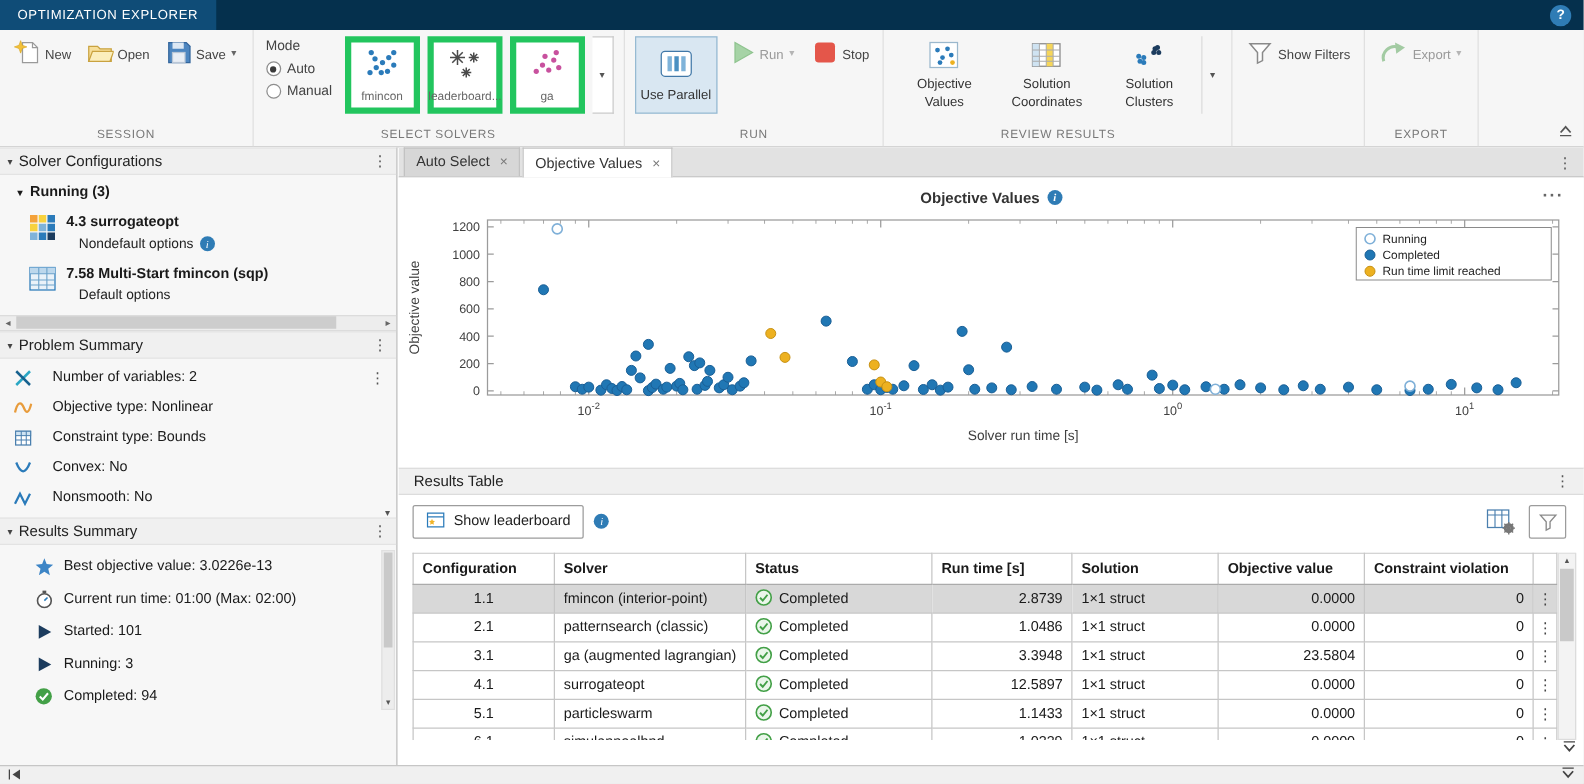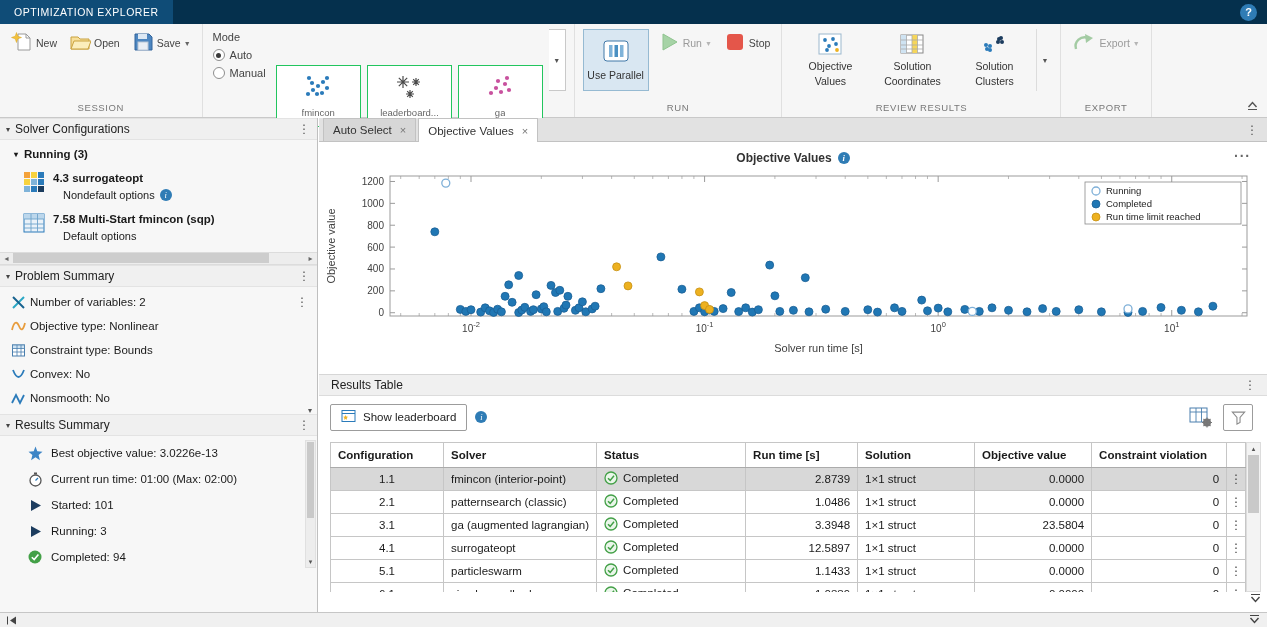--- a/index.html
+++ b/index.html
@@ -18,21 +18,21 @@
   .rsec-body{flex:1;display:flex;align-items:flex-start;padding:5px 8px 0;gap:6px;}
   .rsec-label{height:15px;font-size:9.5px;color:#787878;text-align:center;letter-spacing:.6px;padding-bottom:2px;white-space:nowrap;}
   .bigbtn{display:flex;flex-direction:row;align-items:center;gap:3px;min-width:34px;padding:2px 3px;font-size:10.5px;color:#444;text-align:center;}
   .bigbtn .dd{font-size:7px;color:#666;line-height:1;}
   .bigbtn.disabled{color:#9a9a9a;}
   .bigbtn.disabled .dd{color:#b5b5b5;}
   .mode-group{display:flex;flex-direction:column;gap:6px;font-size:11px;color:#444;padding:2px 4px 0 2px;}
   .radio-row{display:flex;align-items:center;gap:5px;}
   .radio{width:12px;height:12px;border:1px solid #8e8e8e;border-radius:50%;background:#fff;position:relative;flex:none;}
   .radio.sel::after{content:'';position:absolute;left:2.5px;top:2.5px;width:5px;height:5px;border-radius:50%;background:#3a3a3a;}
-  .solver-box{width:85px;height:62px;border:1px solid #22c55e;background:#fff;display:flex;flex-direction:column;align-items:center;justify-content:center;gap:3px;margin-top:36px;}
+  .solver-box{width:60px;height:62px;border:5px solid #22c55e;background:#fff;display:flex;flex-direction:column;align-items:center;justify-content:center;gap:3px;}
   .solver-lbl{font-size:9.5px;color:#666;max-width:58px;overflow:hidden;white-space:nowrap;}
   .dd-strip{width:17px;height:62px;border:1px solid #c9c9c9;border-left:none;display:flex;align-items:center;justify-content:center;color:#555;font-size:7px;background:#fff;}
   .parallel-btn{width:66px;height:62px;background:#d9e7f2;border:1px solid #96bad2;display:flex;flex-direction:column;align-items:center;justify-content:center;gap:4px;font-size:10.5px;color:#333;text-align:center;}
   .review-btn{width:80px;height:62px;display:flex;flex-direction:column;align-items:center;justify-content:flex-start;padding-top:3px;gap:2px;font-size:10.5px;color:#333;text-align:center;line-height:1.18;}
   .review-dd{width:16px;height:62px;border-left:1px solid #dcdcdc;display:flex;align-items:center;justify-content:center;font-size:7px;color:#555;}
   .rsec-fill{flex:1;border-right:none;display:flex;}
   .ribbon-collapse{margin:auto 8px 2px auto;}
 
   
   .sidebar{position:absolute;top:118px;left:0;width:318px;bottom:15px;background:#f7f7f7;border-right:1px solid #bfbfbf;font-size:11.5px;color:#1a1a1a;overflow:hidden;}
@@ -45,21 +45,21 @@
   .cfg-item{display:flex;gap:7px;padding:5px 6px 5px 22px;}
   .cfg-icon{width:24px;height:24px;flex:none;}
   .cfg-name{font-weight:bold;font-size:11.5px;padding-top:2px;}
   .cfg-sub{font-size:11px;color:#222;display:flex;align-items:center;gap:5px;padding:5px 0 0 10px;}
   .info-i{width:12px;height:12px;border-radius:50%;background:#2f7cb5;color:#fff;font-size:8.5px;font-style:italic;font-family:"Liberation Serif",serif;display:inline-flex;align-items:center;justify-content:center;flex:none;}
   .hscroll{height:13px;margin-top:5px;background:#ededed;border-top:1px solid #dcdcdc;border-bottom:1px solid #dcdcdc;display:flex;align-items:center;}
   .hs-arr{width:13px;text-align:center;font-size:8px;color:#666;line-height:13px;}
   .hs-track{flex:1;height:13px;position:relative;}
   .hs-thumb{position:absolute;left:0;top:1px;height:10px;width:88%;background:#cdcdcd;}
   .ps-wrap{position:relative;padding:3px 0 4px;}
-  .ps-item{height:24px;display:flex;align-items:center;gap:4px;padding:0 8px 0 10px;}
+  .ps-item{height:24px;display:flex;align-items:center;gap:16px;padding:0 8px 0 10px;}
   .ps-icon{width:16px;height:16px;flex:none;display:flex;align-items:center;justify-content:center;}
   .scroll-hint{position:absolute;right:5px;bottom:-1px;font-size:8px;color:#555;}
   .rs-wrap{position:relative;padding:4px 14px 0 0;}
   .rs-item{height:26px;display:flex;align-items:center;gap:8px;padding-left:27px;}
   .vtrack{position:absolute;right:1px;top:4px;bottom:2px;width:11px;background:#ededed;border:1px solid #e0e0e0;display:flex;flex-direction:column;}
   .vthumb{margin:1px;height:60%;background:#c9c9c9;}
   .vtrack .va{margin-top:auto;text-align:center;font-size:7px;color:#555;padding-bottom:1px;}
 
   
   .main{position:absolute;top:118px;left:319px;right:0;bottom:15px;display:flex;flex-direction:column;background:#fff;}
@@ -265,20 +265,31 @@
                 </g>
               </svg></span>
           <span>Solution</span>
           <span>Clusters</span>
         </div>
         <div class="review-dd">▼</div>
       </div>
       <div class="rsec-label">REVIEW RESULTS</div>
     </div>
 
+    <div class="rsec">
+      <div class="rsec-body">
+        <div class="bigbtn">
+          <span><svg width="22" height="22" viewBox="0 0 22 22">
+                <path d="M3 4h16l-6 7v6.5l-4 2V11Z" fill="#fdfdfd" stroke="#8a8a8a" stroke-width="1.2"></path>
+              </svg></span>
+          <span>Show Filters</span>
+        </div>
+      </div>
+      <div class="rsec-label"></div>
+    </div>
 
     <div class="rsec">
       <div class="rsec-body">
         <div class="bigbtn disabled">
           <span><svg width="24" height="22" viewBox="0 0 24 22">
                 <path d="M4 18A9 9 0 0 1 16 7" fill="none" stroke="#a3cba3" stroke-width="2.4"></path>
                 <path d="M13 3l8 4-7 5Z" fill="#a3cba3"></path>
               </svg></span>
           <span>Export</span>
           <span class="dd">▼</span>

